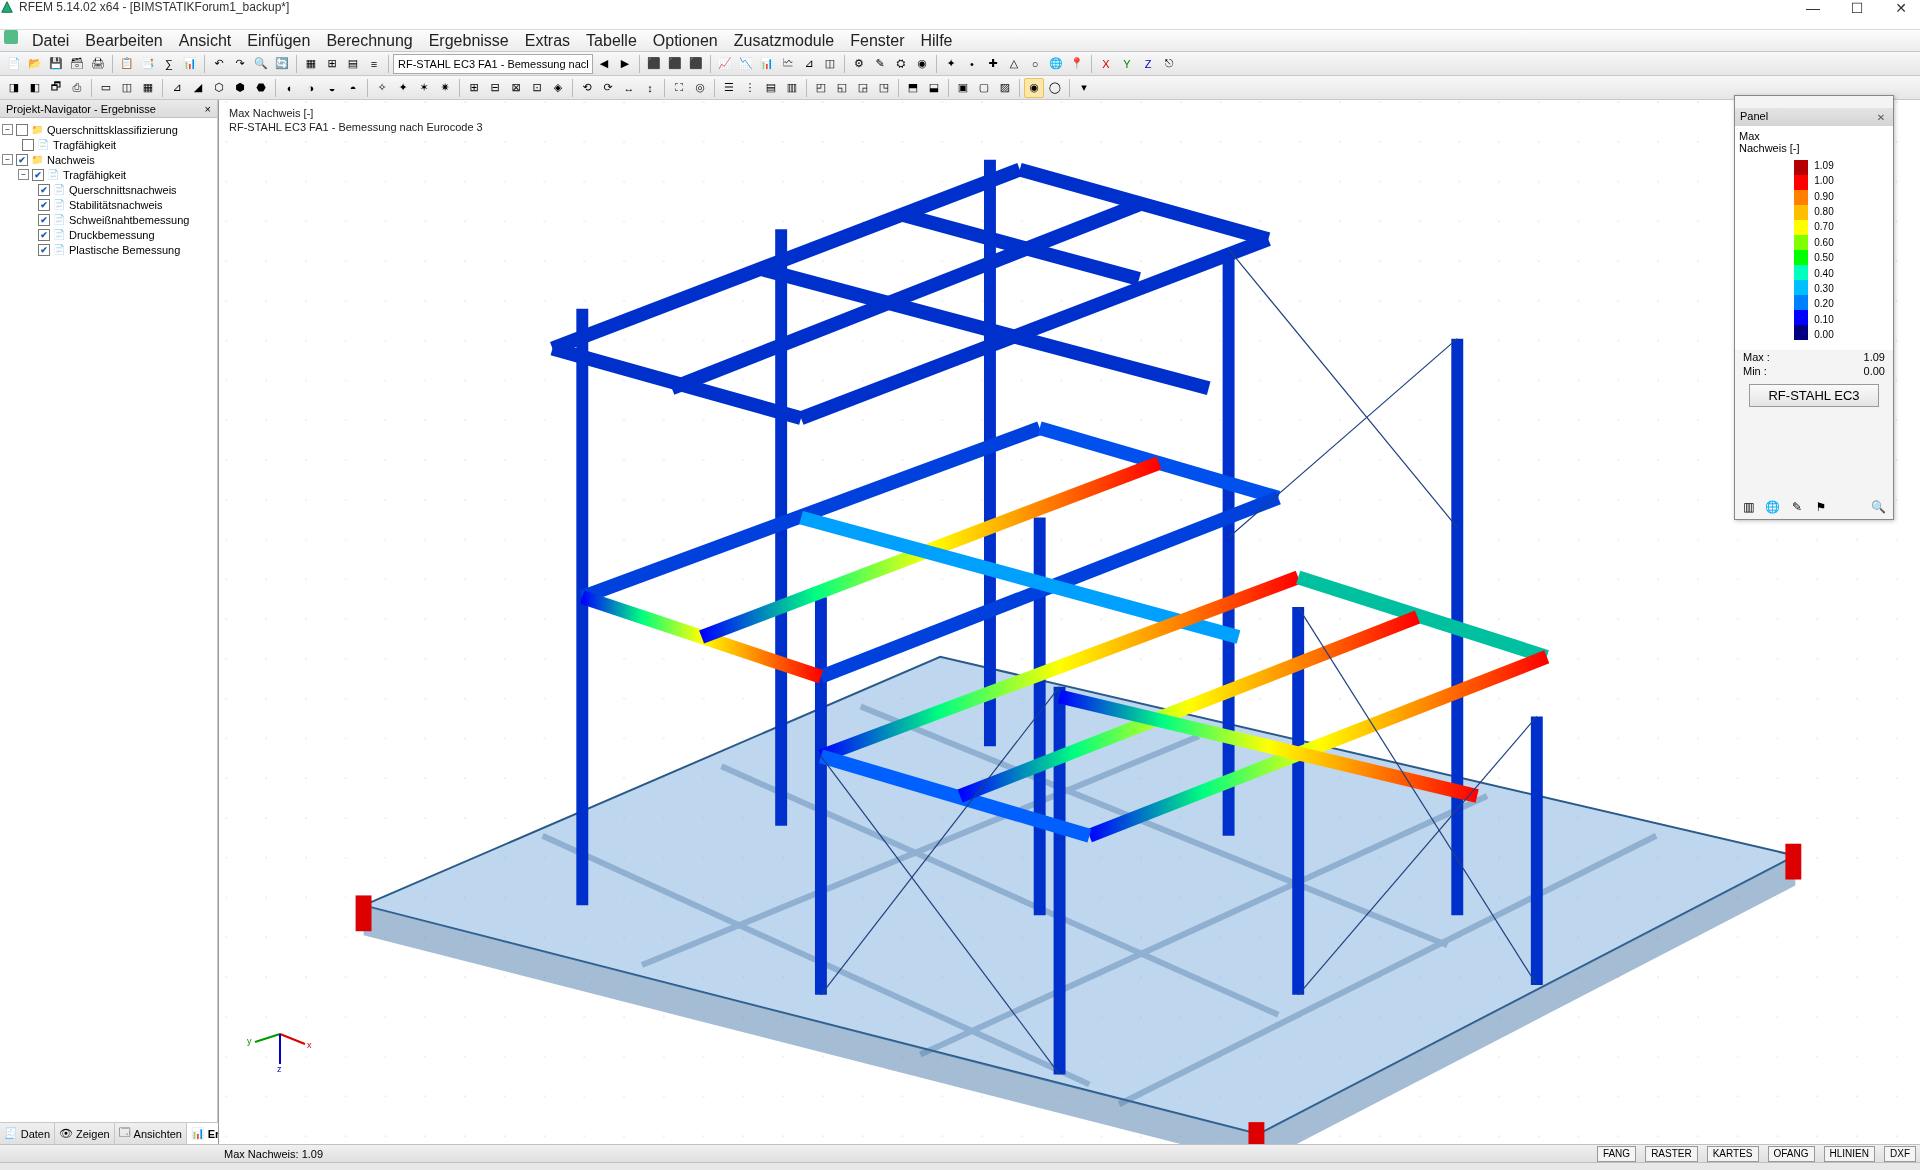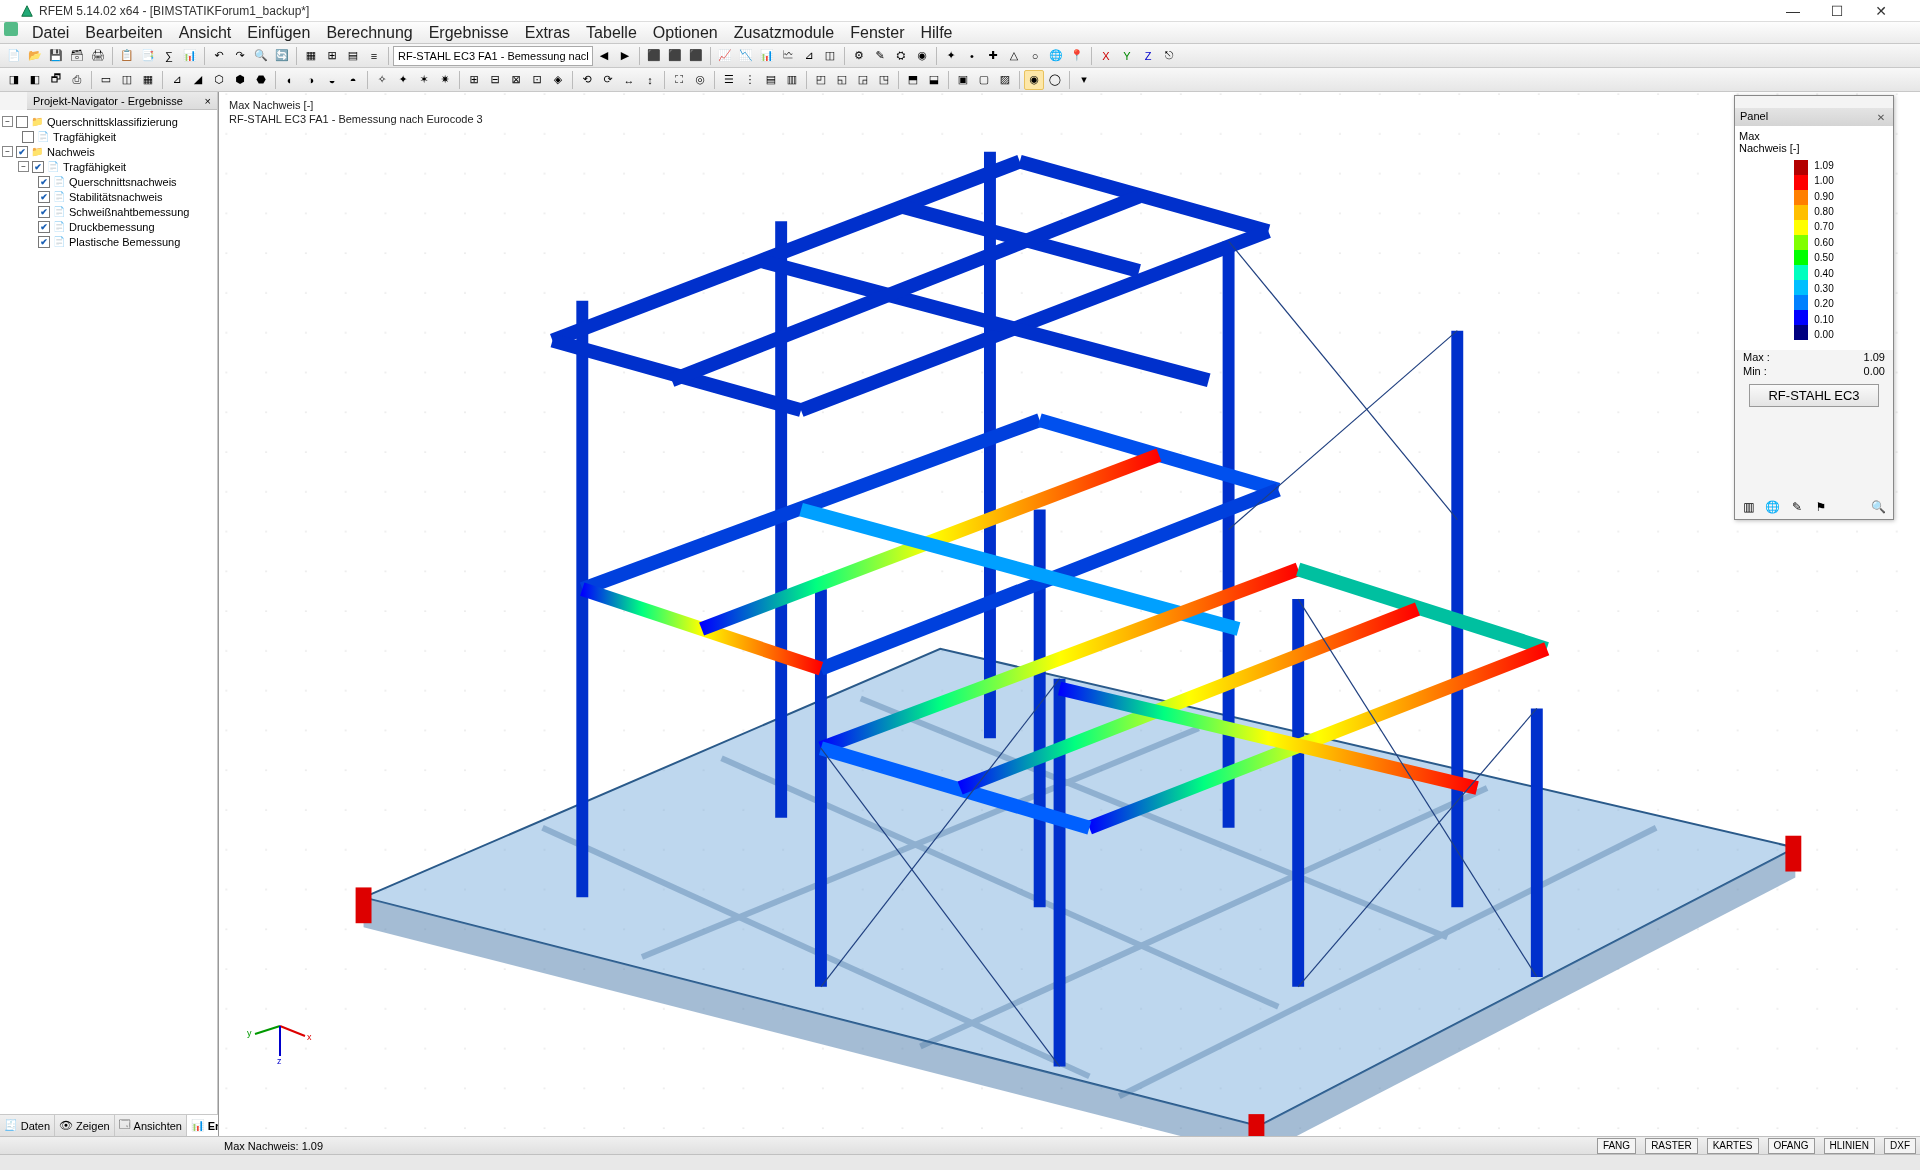--- a/index.html
+++ b/index.html
@@ -1,31 +1,31 @@
 <!DOCTYPE html>
 <html><head>
 <meta charset="utf-8">
 <style>
 * { box-sizing: border-box; margin: 0; padding: 0; }
 body { font-family: "Segoe UI", Tahoma, sans-serif; font-size: 11px; background: #f0f0f0; width: 1920px; height: 1170px; overflow: hidden; position: relative; }
-.titlebar { height: 22px; background: #fff; display: flex; align-items: center; padding: 0 20px; border-bottom: 1px solid #ddd; }
+.titlebar { height: 30px; background: #fff; display: flex; align-items: flex-start; padding: 0 0; border-bottom: 1px solid #ddd; }
 .titlebar .icon { width: 14px; height: 14px; margin-right: 5px; display:inline-flex; align-items:center; justify-content:center;}
 .titlebar .title { flex: 1; font-size: 12px; color: #333; }
 .titlebar .winbtns { display: flex; gap: 18px; padding-right: 6px;}
 .titlebar .winbtn { width: 26px; text-align:center; font-size: 14px; color:#333; cursor:pointer;}
 .menubar { height: 22px; background: linear-gradient(#fdfdfd,#ececec); display: flex; align-items: flex-start; padding: 0 4px; border-bottom: 1px solid #c8c8c8; font-size: 16px;}
 .menubar .mdi-icon { width:14px; height:14px; background:#5b8; border-radius:2px; margin-right:6px; }
 .menubar .menuitem { padding: 2px 8px; cursor: pointer; color:#222;}
 .toolbar { height: 24px; background: linear-gradient(#f8f8f8,#e6e6e6); display: flex; align-items: center; padding: 0 4px; border-bottom: 1px solid #c8c8c8; gap:1px;}
 .toolbar .btn { width: 20px; height: 20px; display:inline-flex; align-items:center; justify-content:center; border:1px solid transparent; border-radius:2px; cursor:pointer; font-size:11px;}
 .toolbar .sep { width:1px; height:18px; background:#bbb; margin:0 3px; }
 .toolbar .combo { height:20px; font-size:11px; border:1px solid #aaa; padding:0 4px; background:#fff; min-width:200px;}
 .main { display:flex; height: calc(100% - 22px - 22px - 24px - 24px - 18px - 16px); }
 .sidebar { width: 218px; background:#f4f4f4; border-right:1px solid #c8c8c8; display:flex; flex-direction:column;}
-.sidebar-title { background: linear-gradient(#eaeaea,#dcdcdc); padding:3px 6px; font-size:11px; border-bottom:1px solid #c0c0c0; display:flex; justify-content:space-between; align-items:center; height:18px;margin-left:27px;}
+.sidebar-title { background: linear-gradient(#eaeaea,#dcdcdc); padding:3px 6px; font-size:11px; border-bottom:1px solid #c0c0c0; display:flex; justify-content:space-between; align-items:center; height:18px;}
 .tree { flex:1; overflow:auto; background:#fff; padding:4px 0; font-size:11px;}
 .tree-node { display:flex; align-items:center; padding:1px 2px; white-space:nowrap;}
 .tree-node .toggle { width:11px; height:11px; border:1px solid #888; display:inline-flex; align-items:center; justify-content:center; font-size:8px; line-height:7px; margin-right:3px; cursor:pointer; background:#fff;}
 .tree-node .chk { width:12px; height:12px; border:1px solid #777; margin-right:3px; display:inline-flex; align-items:center; justify-content:center; font-size:9px; background:#fff; cursor:pointer;}
 .tree-node .chk.checked::after { content:"✔"; color:#1a5fb4; font-weight:bold;}
 .tree-node .icon { width:13px; height:13px; margin-right:3px; display:inline-flex; align-items:center; justify-content:center; font-size:10px;}
 .tree-node .label {}
 .sidebar-tabs { display:flex; background:linear-gradient(#f0f0f0,#e0e0e0); border-top:1px solid #c8c8c8; height:22px;}
 .sidebar-tab { flex:1; display:flex; align-items:center; justify-content:center; gap:3px; font-size:11px; border-right:1px solid #c8c8c8; cursor:pointer; padding:0 4px;}
 .sidebar-tab.active { background:#fff; font-weight:bold;}

